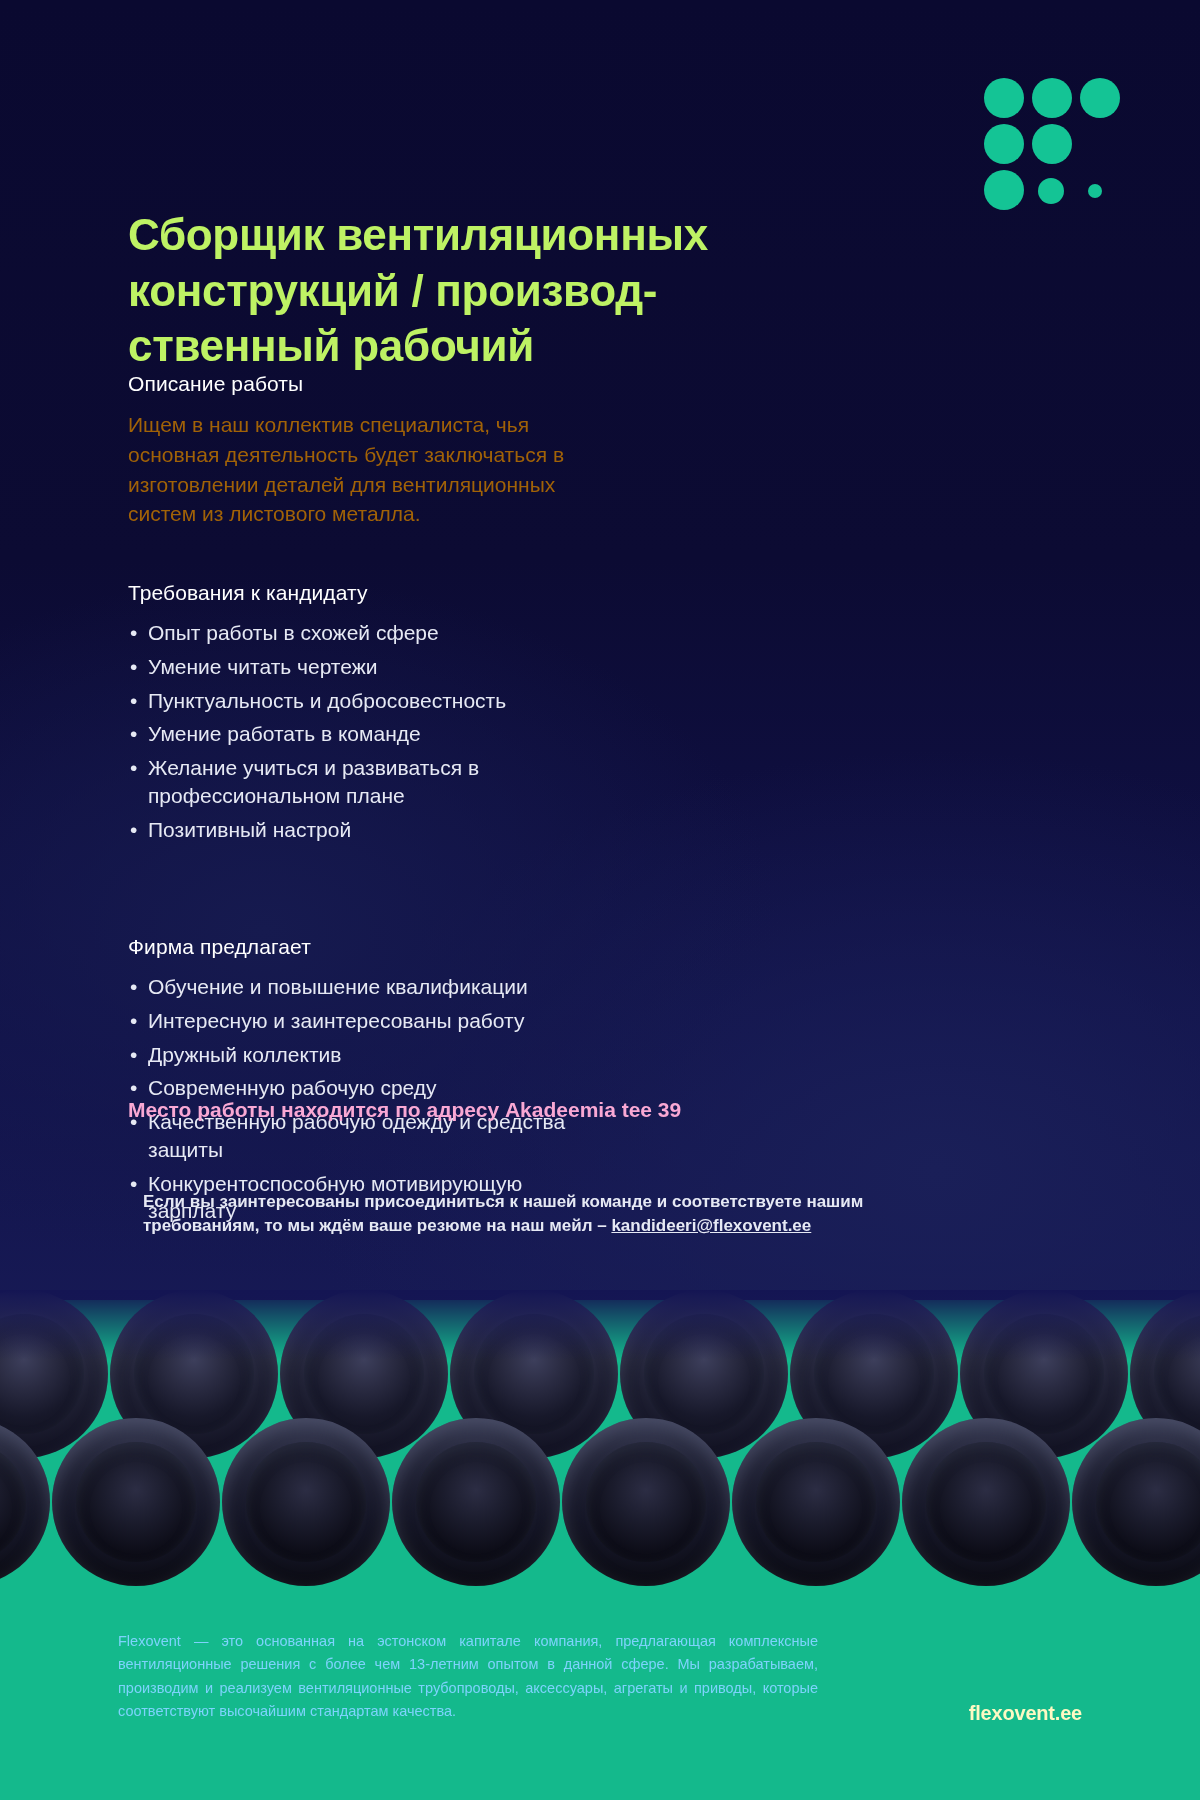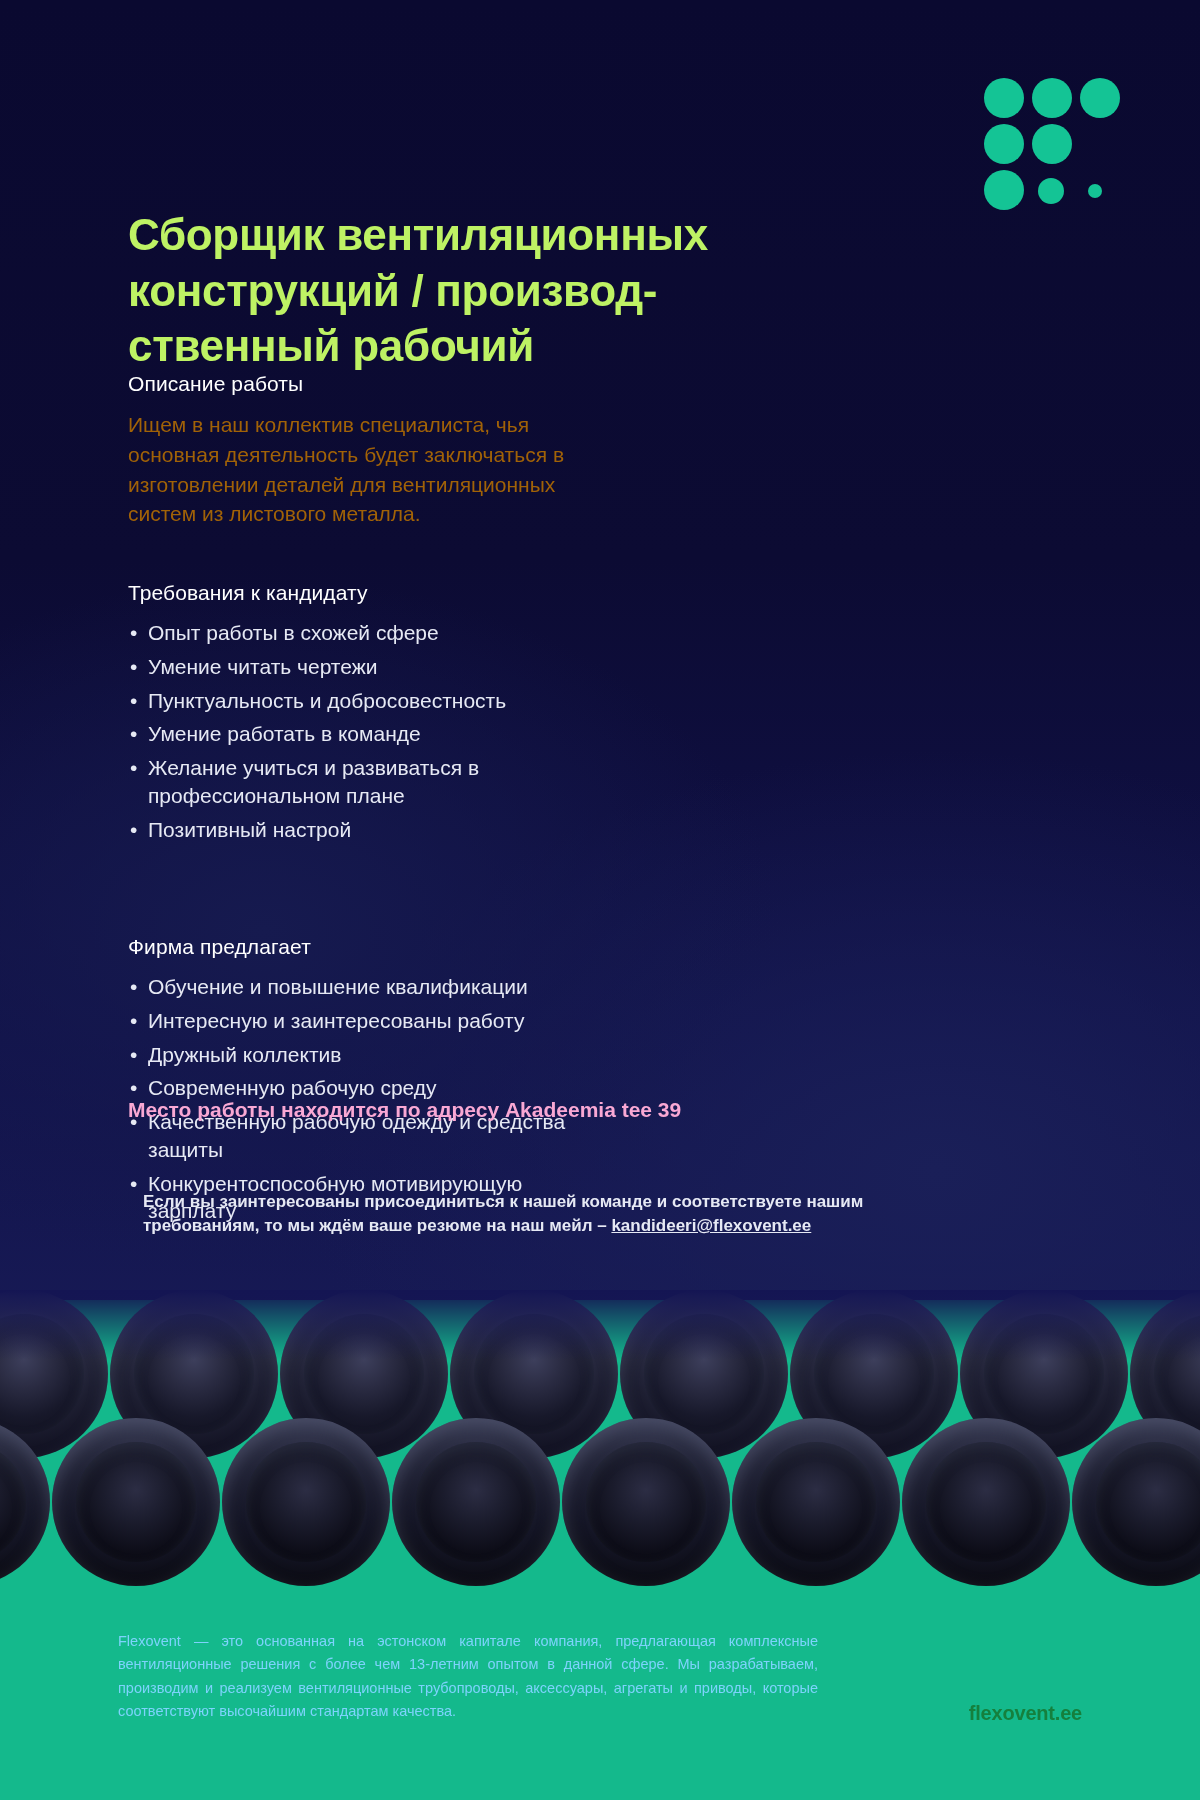--- a/index.html
+++ b/index.html
@@ -236,21 +236,21 @@
     color: #7dd3fc;
     text-align: justify;
     font-weight: 400;
   }
   .footer-site {
     position: absolute;
     right: 118px;
     top: 1702px;
     font-size: 20px;
     font-weight: bold;
-    color: #15803d;
+    color: #fef9c3;
     letter-spacing: -0.2px;
   }
 </style>
 </head>
 <body>
 
 <div class="poster">
 
   <div class="bg-navy"></div>
   <div class="bg-green-top"></div>

